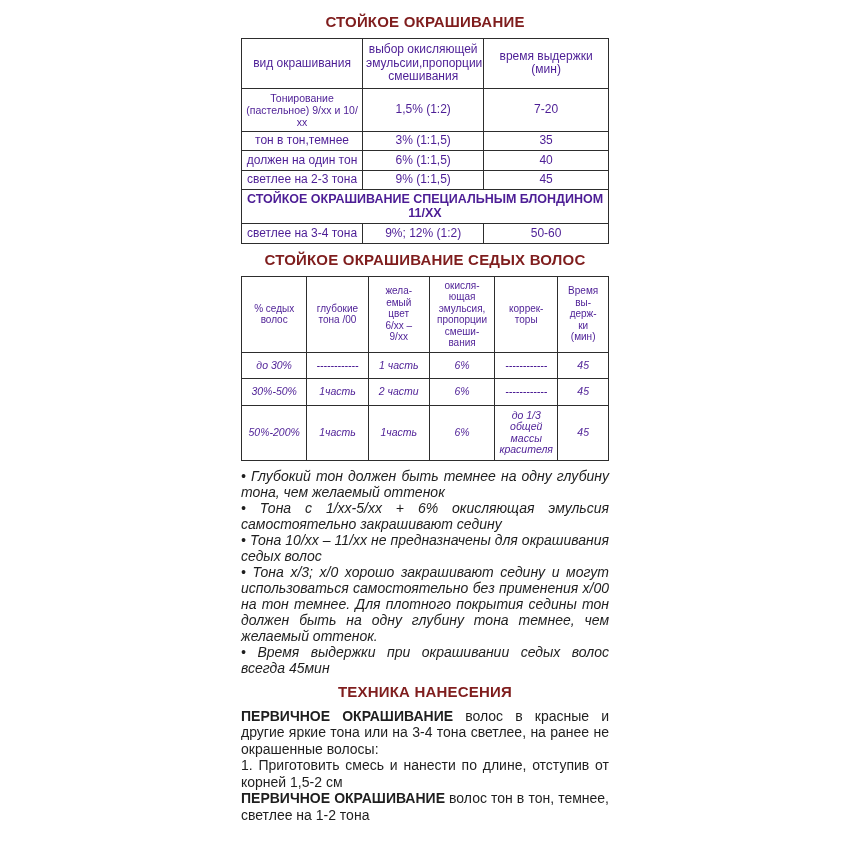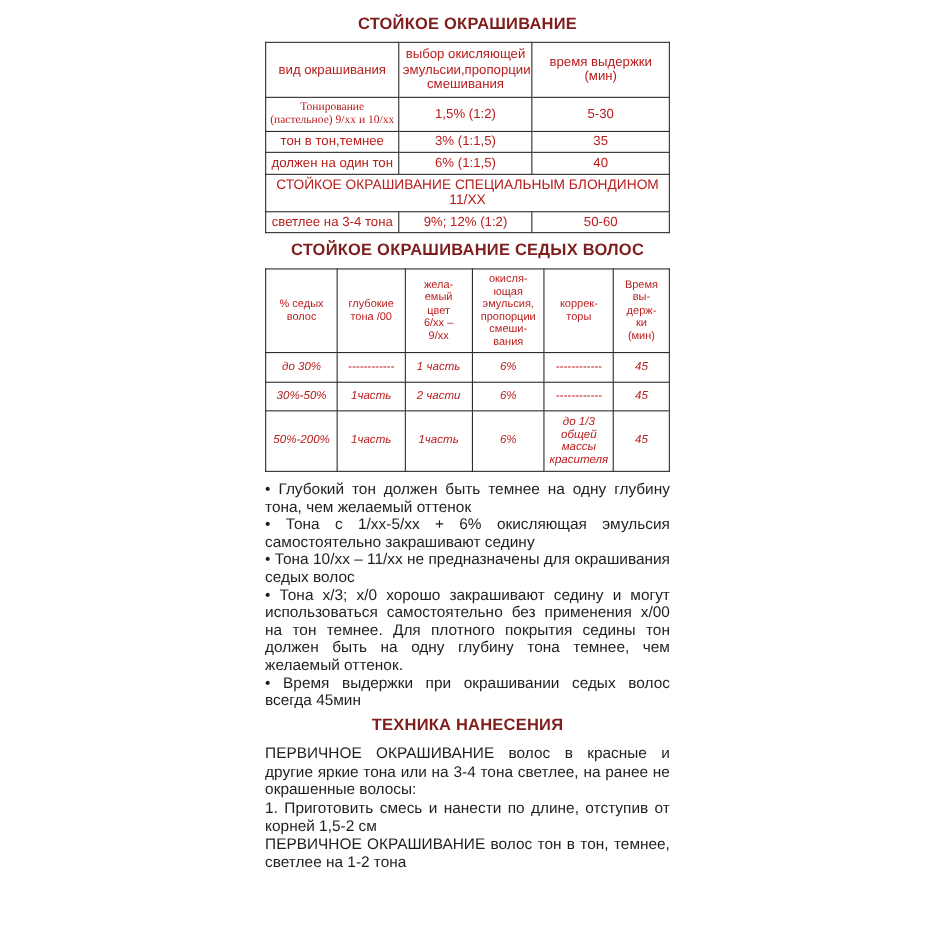--- a/index.html
+++ b/index.html
@@ -31,30 +31,30 @@
     width: 100%;
     border-collapse: collapse;
     table-layout: fixed;
   }
   th, td {
     border: 1.5px solid #2d2d2d;
     text-align: center;
     vertical-align: middle;
     padding: 2px 3px;
     font-weight: 400;
-    color: #b91c1c;
+    color: #4c1d95;
   }
   .pre { white-space: pre-line; }
   
   .t1 { font-size: 12px; line-height: 13.5px; }
   .t1 th { padding: 4px 3px; }
   .t1 td { padding: 2.5px 3px; }
-  .t1 .sm { font-size: 10.5px; line-height: 12px; padding: 3px 2px; font-family: Liberation Serif, serif; }
+  .t1 .sm { font-size: 10.5px; line-height: 12px; padding: 3px 2px; }
   .t1 .span-row {
-    font-weight: 400;
+    font-weight: 700;
     font-size: 12.5px;
     padding: 3px 2px;
   }
   
   .note {
     font-size: 14px;
     line-height: 17px;
     text-align: justify;
     margin: 5px 0 9px 0;
   }
@@ -62,31 +62,32 @@
   .t2 { font-size: 10.5px; line-height: 11.5px; margin-bottom: 7px; }
   .t2 th { font-size: 10px; padding: 3px 2px; }
   .t2 td { padding: 7px 2px; font-style: italic; }
   .t2 tr.tall td { padding: 4px 2px; }
   
   .bullet {
     font-size: 14px;
     line-height: 16px;
     text-align: justify;
     margin: 0;
+    font-style: italic;
   }
   .bullets { margin-top: 7px; }
   
   .tech-title { margin: 15px 0 0 0; }
   .tech {
     font-size: 14px;
     line-height: 16.5px;
     text-align: justify;
     margin: 0;
   }
-  .b { font-weight: 400; }
+  .b { font-weight: 700; }
 </style>
 </head>
 <body>
 
 <div class="page">
 
   <h2 class="sec-title">СТОЙКОЕ ОКРАШИВАНИЕ</h2>
 
   <table class="t1">
     <colgroup>
@@ -100,31 +101,36 @@
         <th class="pre">выбор окисляющей
 эмульсии,пропорции
 смешивания</th>
         <th class="pre">время выдержки
 (мин)</th>
       </tr>
       <tr>
         <td class="pre sm">Тонирование
 (пастельное) 9/хх и 10/хх</td>
         <td>1,5% (1:2)</td>
-        <td>5-30</td>
+        <td>7-20</td>
       </tr>
       <tr>
         <td>тон в тон,темнее</td>
         <td>3% (1:1,5)</td>
         <td>35</td>
       </tr>
       <tr>
         <td>должен на один тон</td>
         <td>6% (1:1,5)</td>
         <td>40</td>
+      </tr>
+      <tr>
+        <td>светлее на 2-3 тона</td>
+        <td>9% (1:1,5)</td>
+        <td>45</td>
       </tr>
       <tr>
         <td class="span-row" colspan="3">СТОЙКОЕ ОКРАШИВАНИЕ СПЕЦИАЛЬНЫМ БЛОНДИНОМ 11/ХХ</td>
       </tr>
       <tr>
         <td>светлее на 3-4 тона</td>
         <td>9%; 12% (1:2)</td>
         <td>50-60</td>
       </tr>
     </tbody>

